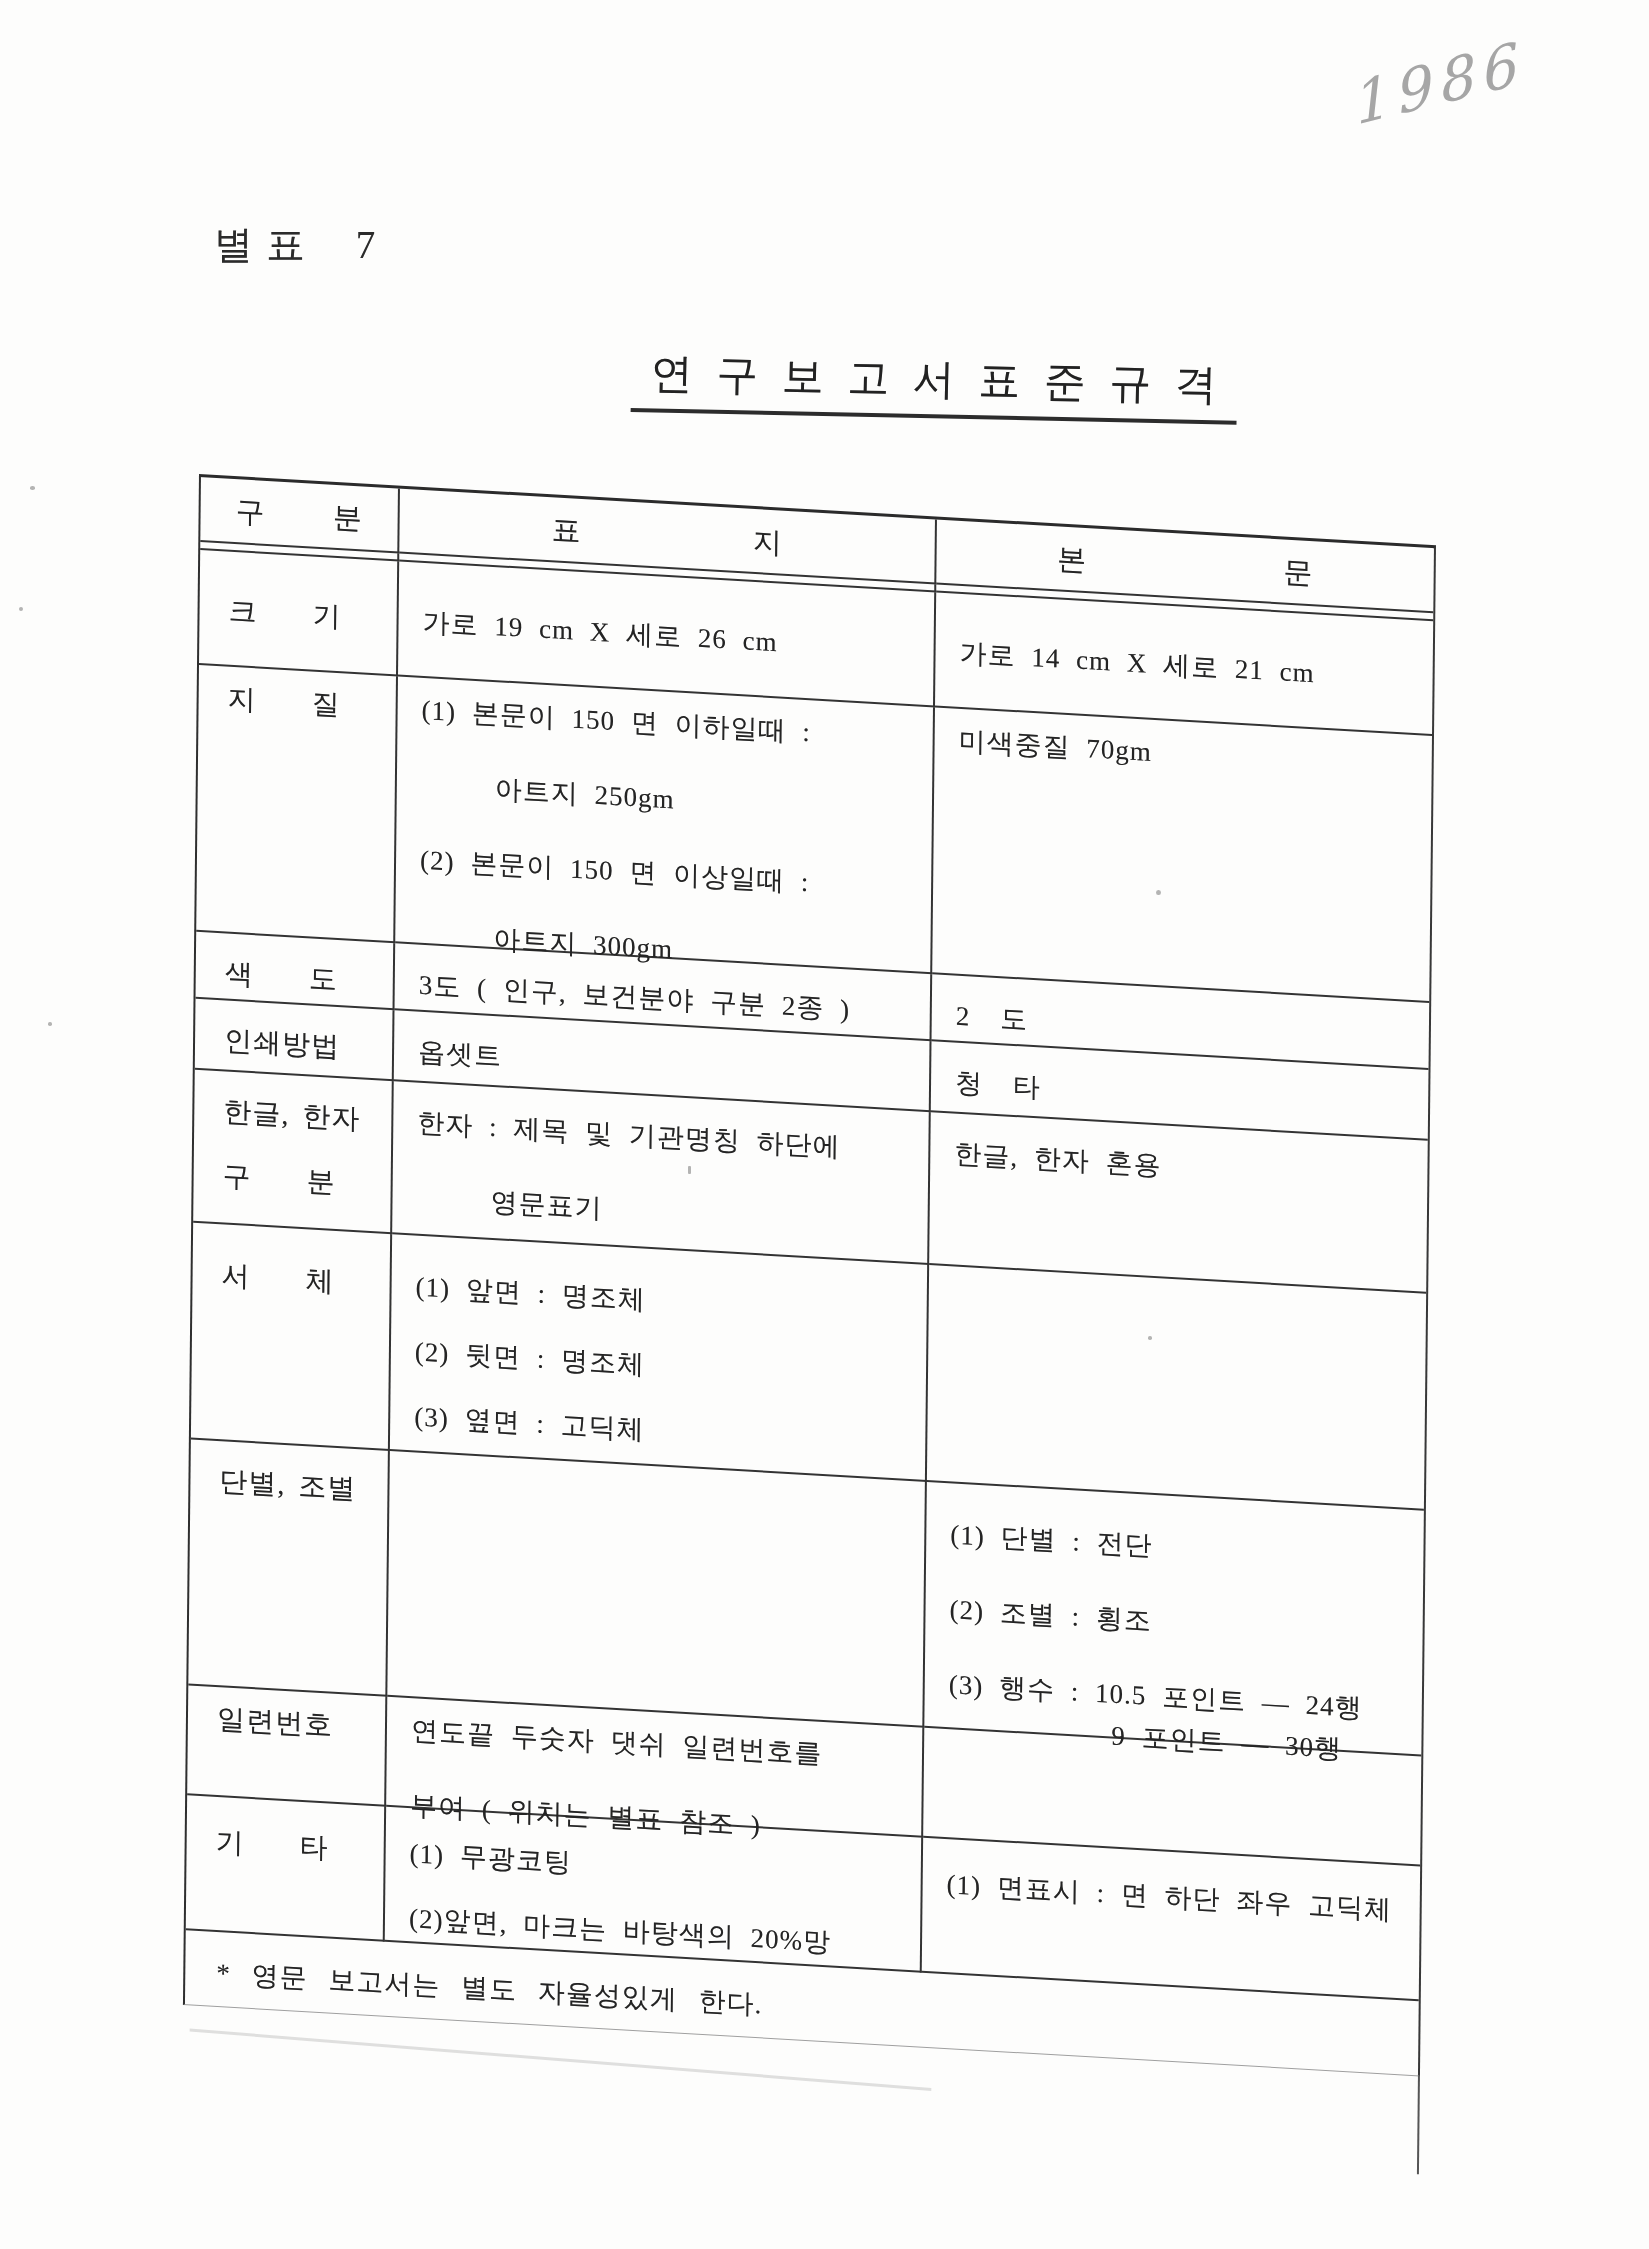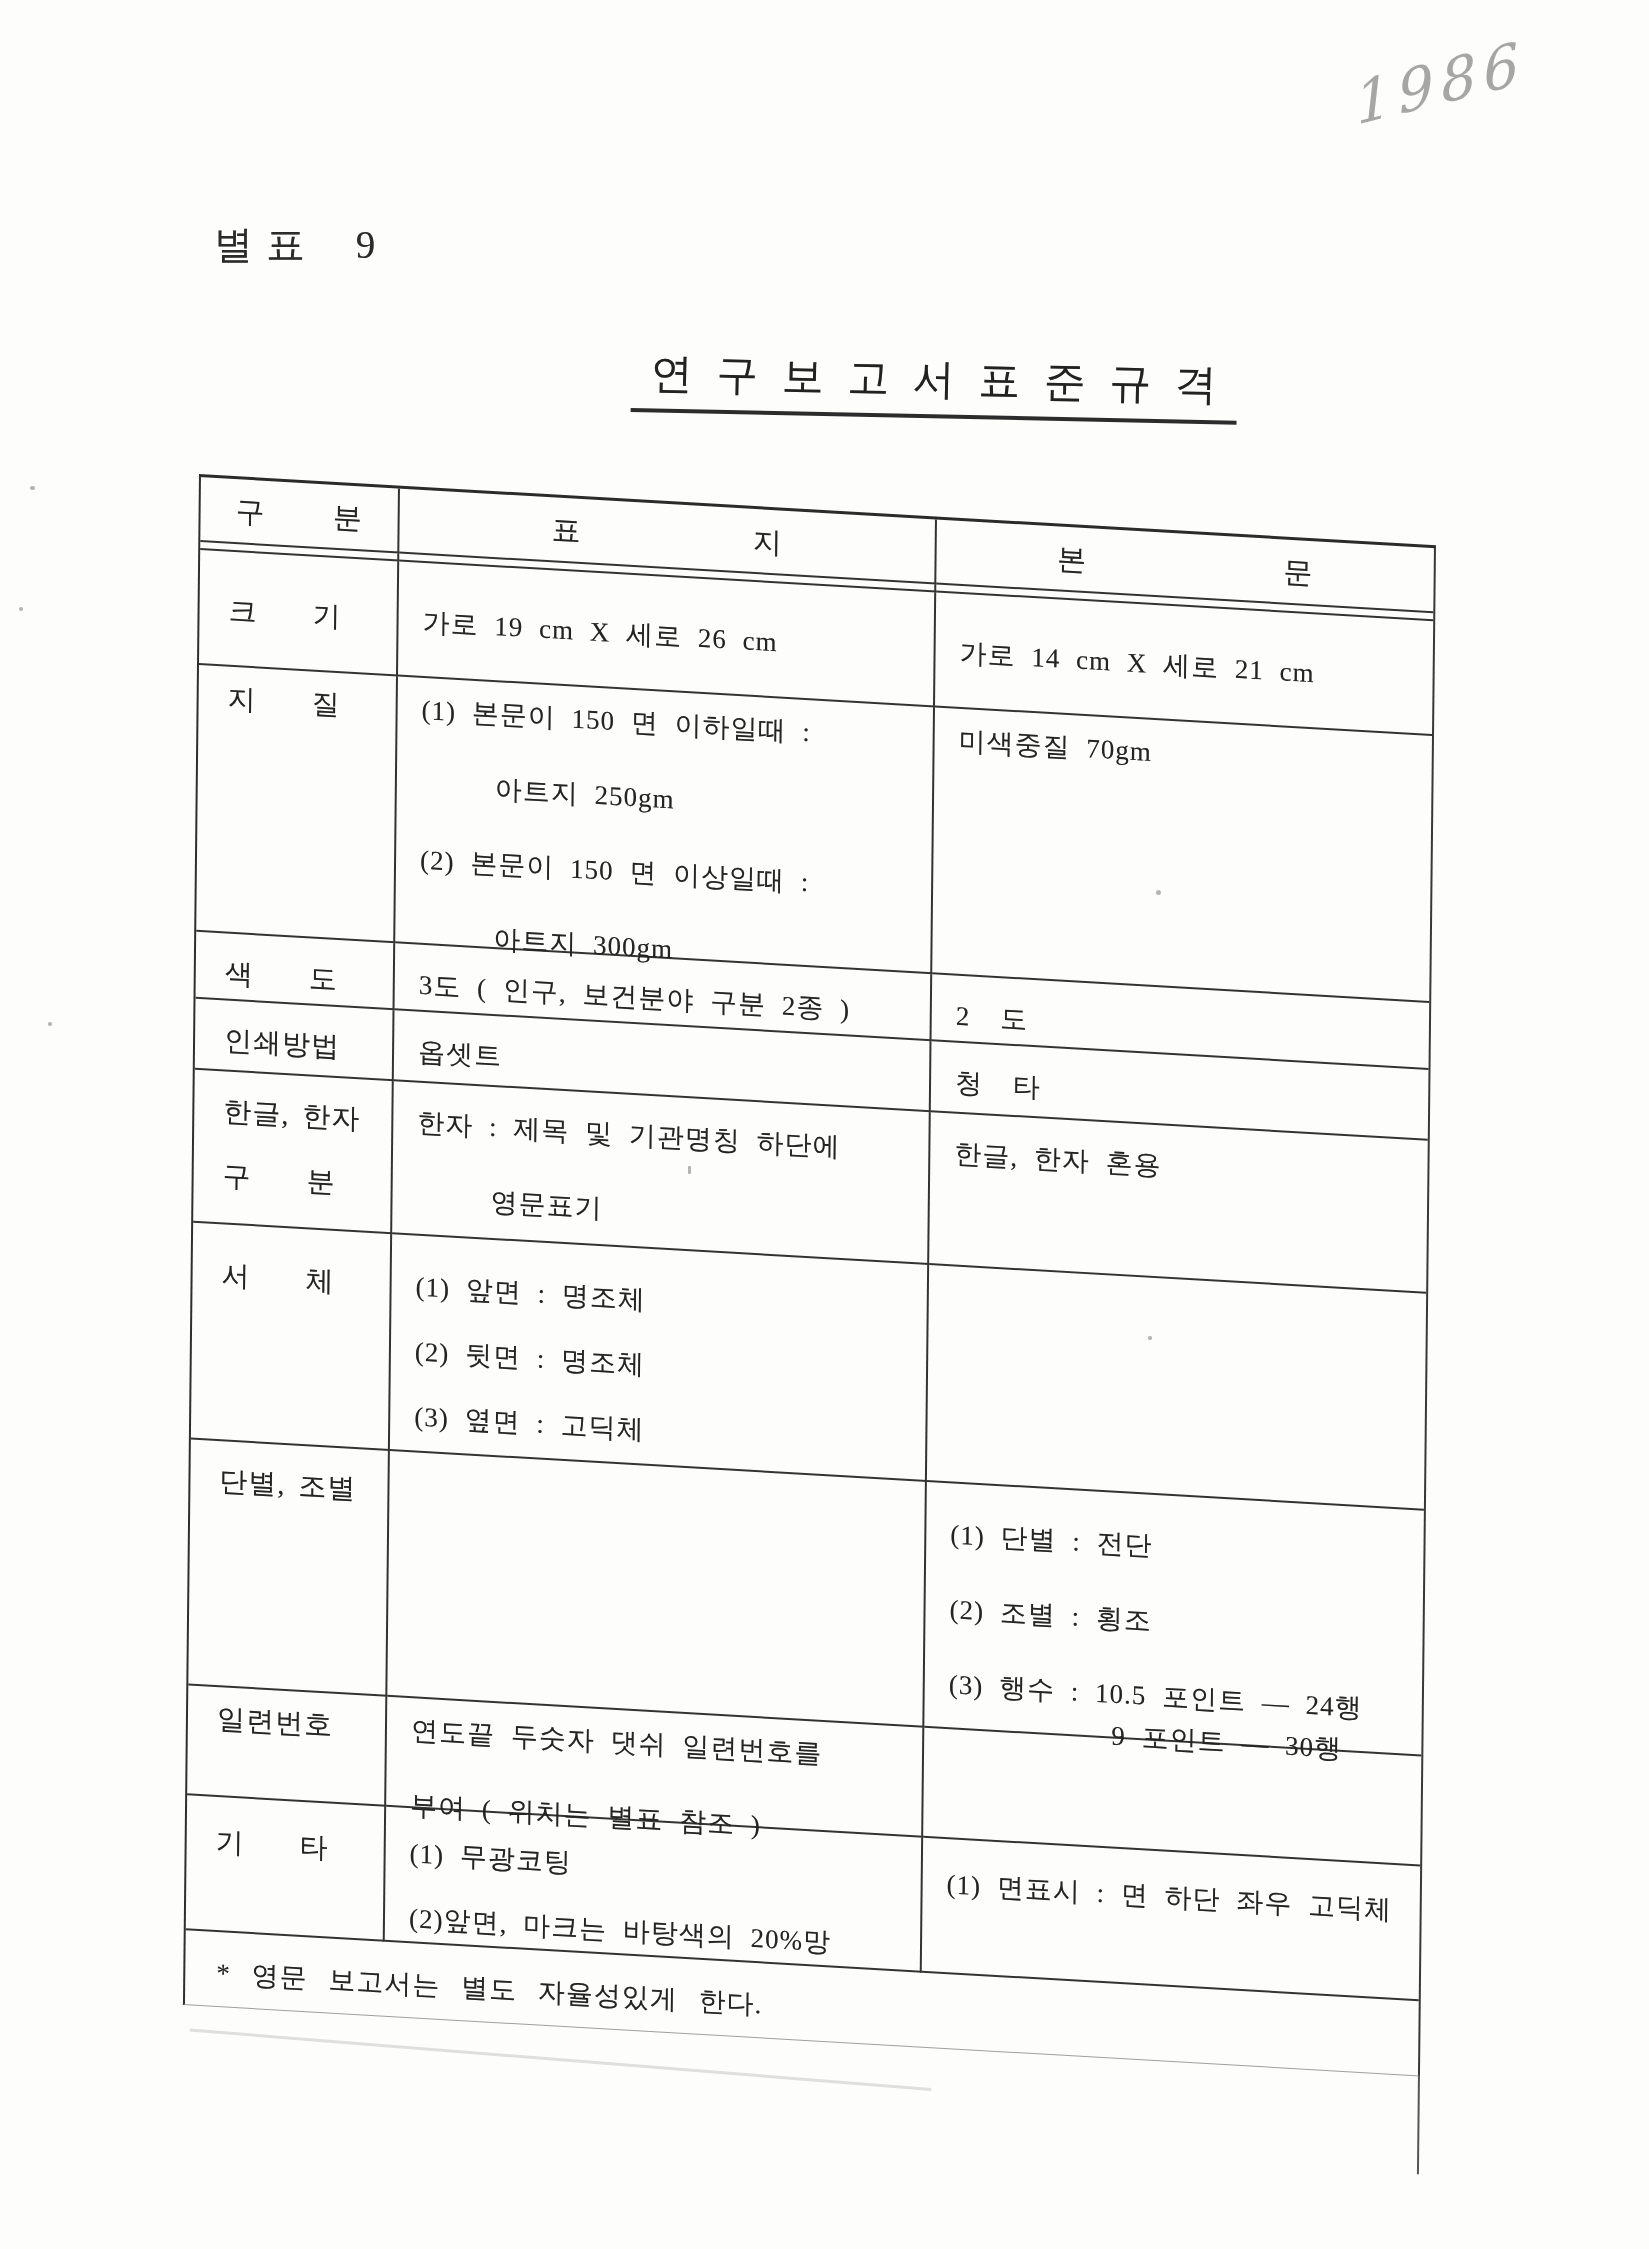--- a/index.html
+++ b/index.html
@@ -68,21 +68,21 @@
     background:rgba(40,40,40,.14); transform:rotate(1.3deg); transform-origin:0 0;}
   .speck{ position:absolute; background:rgba(60,60,60,.38); border-radius:50%;}
 </style>
 </head>
 <body>
 
 <div class="page">
 
   <div class="handwriting">1986</div>
 
-  <div class="attachment">별표 9</div>
+  <div class="attachment">별표 7</div>
 
   <div class="title-block">
     <div class="title-text">연 구 보 고 서 표 준 규 격</div>
     <div class="title-underline"></div>
   </div>
 
   <div class="tbl-wrap">
     <div class="tbl">
 
       <div class="cell vr hb hdr h1">구 분</div>

